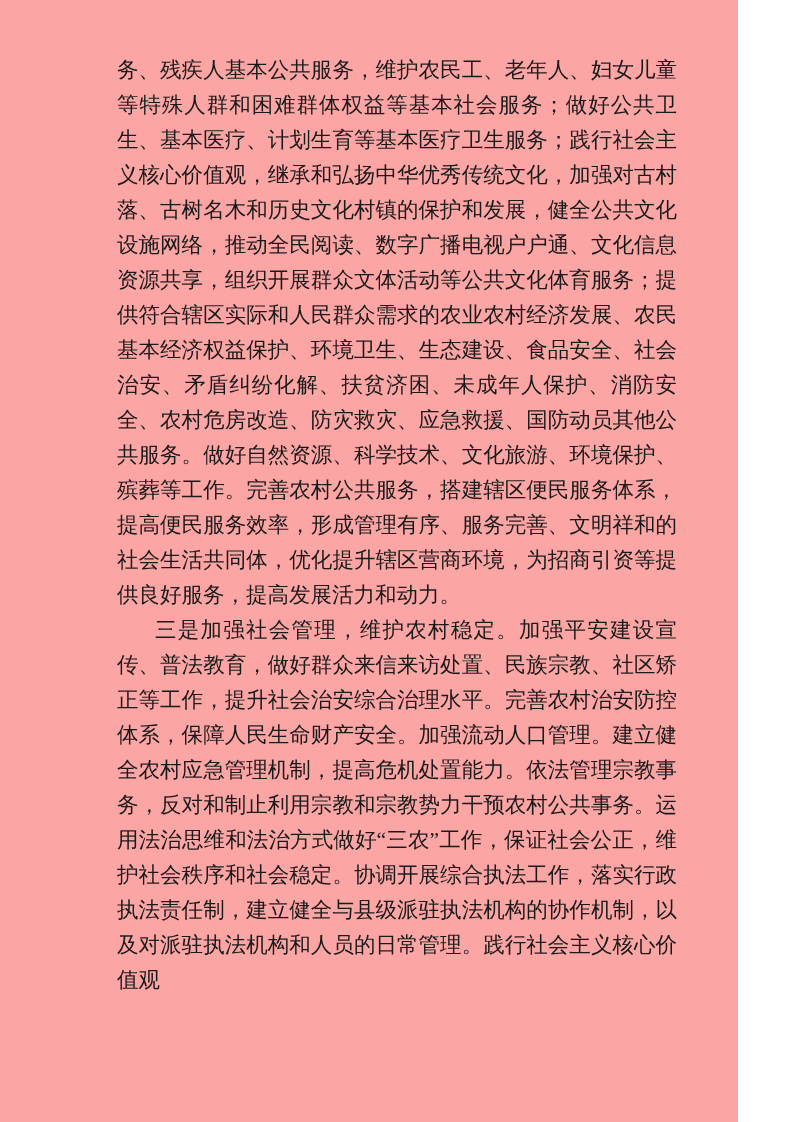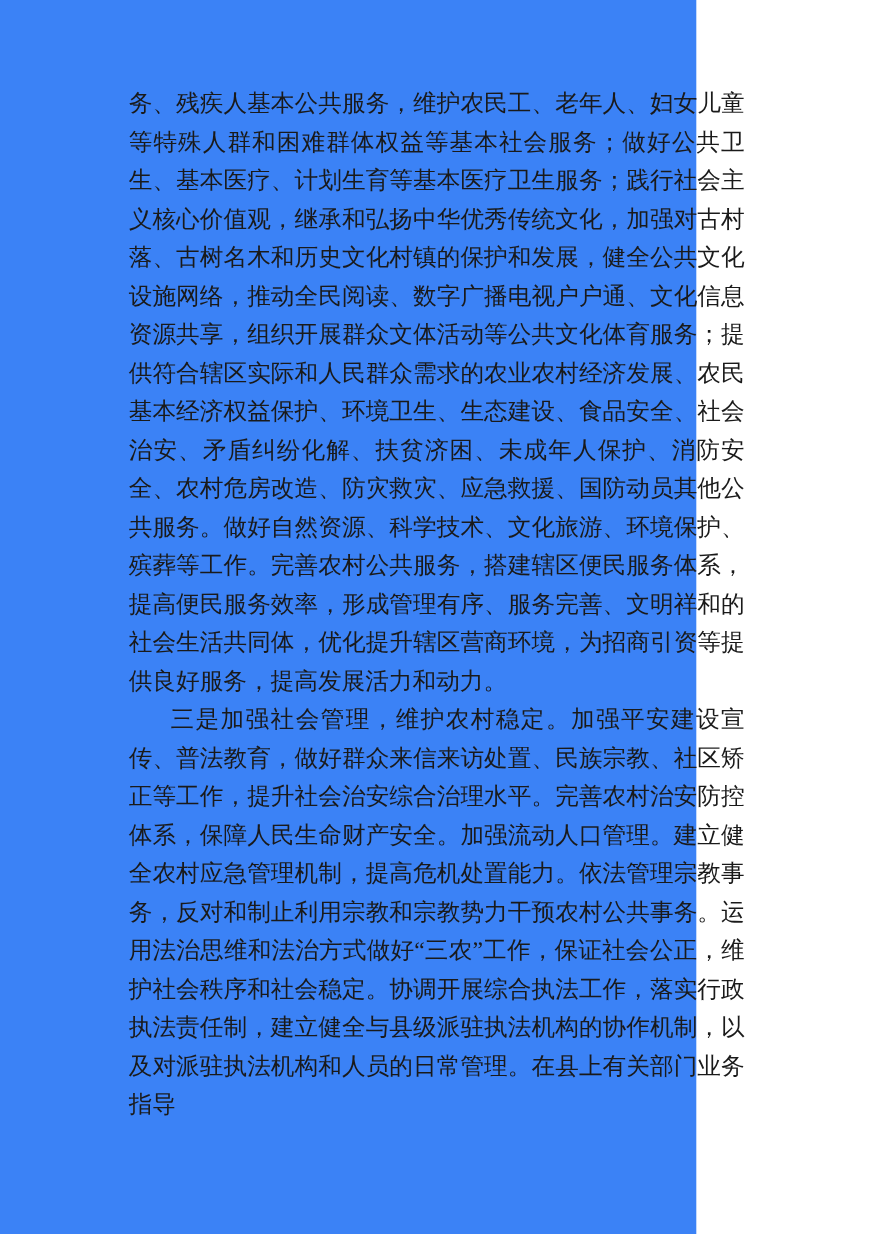--- a/index.html
+++ b/index.html
@@ -7,25 +7,25 @@
     padding: 0;
   }
   body {
     width: 793px;
     height: 1122px;
     background: #ffffff;
     overflow: hidden;
   }
   .page {
     position: relative;
-    width: 633px;
+    width: 738px;
     height: 1122px;
-    background: #3b82f6;
+    background: #fca5a5;
     box-sizing: border-box;
-    padding: 77px 116px 0 117px;
+    padding: 53px 116px 0 117px;
   }
   .text-block {
     width: 560px;
   }
   .para {
     margin: 0;
     padding: 0;
     font-family: "Liberation Serif", "DejaVu Serif", serif;
     font-size: 21.5px;
     line-height: 35px;
@@ -38,15 +38,15 @@
   .para.indented {
     text-indent: 38px;
   }
 </style>
 </head>
 <body>
 
 <div class="page">
   <div class="text-block">
     <p class="para">务、残疾人基本公共服务，维护农民工、老年人、妇女儿童等特殊人群和困难群体权益等基本社会服务；做好公共卫生、基本医疗、计划生育等基本医疗卫生服务；践行社会主义核心价值观，继承和弘扬中华优秀传统文化，加强对古村落、古树名木和历史文化村镇的保护和发展，健全公共文化设施网络，推动全民阅读、数字广播电视户户通、文化信息资源共享，组织开展群众文体活动等公共文化体育服务；提供符合辖区实际和人民群众需求的农业农村经济发展、农民基本经济权益保护、环境卫生、生态建设、食品安全、社会治安、矛盾纠纷化解、扶贫济困、未成年人保护、消防安全、农村危房改造、防灾救灾、应急救援、国防动员其他公共服务。做好自然资源、科学技术、文化旅游、环境保护、殡葬等工作。完善农村公共服务，搭建辖区便民服务体系，提高便民服务效率，形成管理有序、服务完善、文明祥和的社会生活共同体，优化提升辖区营商环境，为招商引资等提供良好服务，提高发展活力和动力。</p>
-    <p class="para indented">三是加强社会管理，维护农村稳定。加强平安建设宣传、普法教育，做好群众来信来访处置、民族宗教、社区矫正等工作，提升社会治安综合治理水平。完善农村治安防控体系，保障人民生命财产安全。加强流动人口管理。建立健全农村应急管理机制，提高危机处置能力。依法管理宗教事务，反对和制止利用宗教和宗教势力干预农村公共事务。运用法治思维和法治方式做好“三农”工作，保证社会公正，维护社会秩序和社会稳定。协调开展综合执法工作，落实行政执法责任制，建立健全与县级派驻执法机构的协作机制，以及对派驻执法机构和人员的日常管理。在县上有关部门业务指导</p>
+    <p class="para indented">三是加强社会管理，维护农村稳定。加强平安建设宣传、普法教育，做好群众来信来访处置、民族宗教、社区矫正等工作，提升社会治安综合治理水平。完善农村治安防控体系，保障人民生命财产安全。加强流动人口管理。建立健全农村应急管理机制，提高危机处置能力。依法管理宗教事务，反对和制止利用宗教和宗教势力干预农村公共事务。运用法治思维和法治方式做好“三农”工作，保证社会公正，维护社会秩序和社会稳定。协调开展综合执法工作，落实行政执法责任制，建立健全与县级派驻执法机构的协作机制，以及对派驻执法机构和人员的日常管理。践行社会主义核心价值观</p>
   </div>
 </div>
 
 </body></html>

